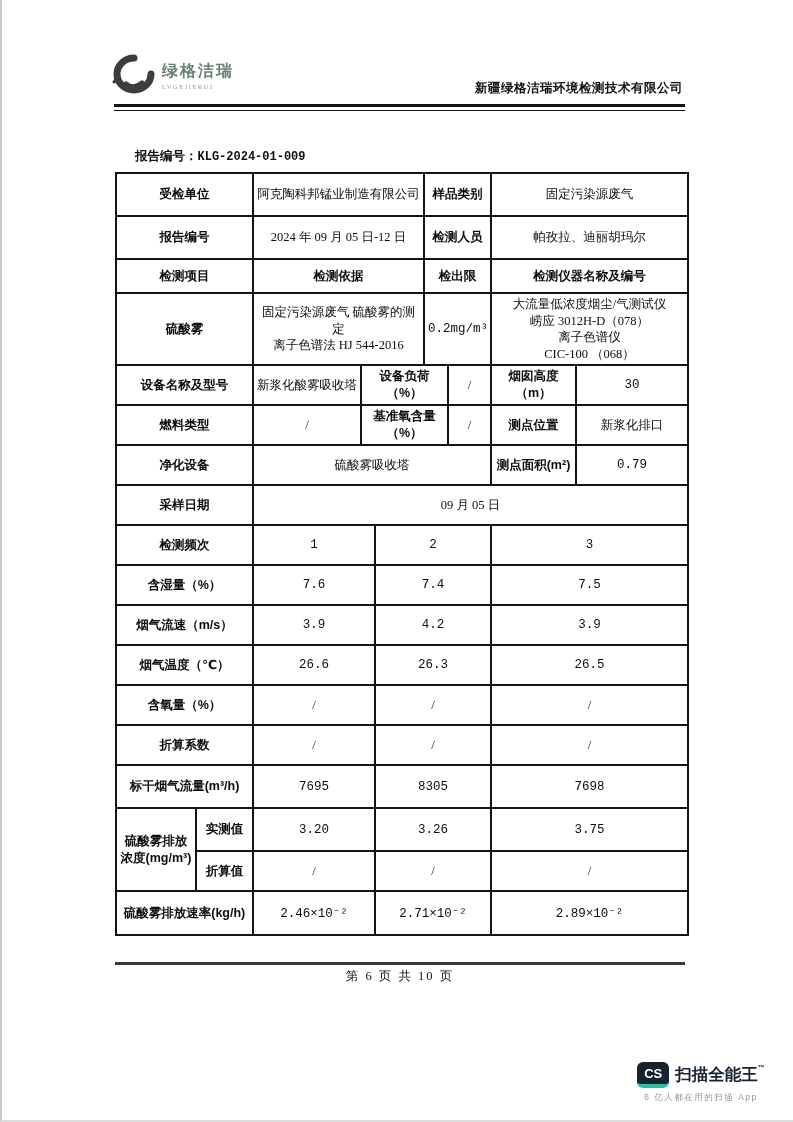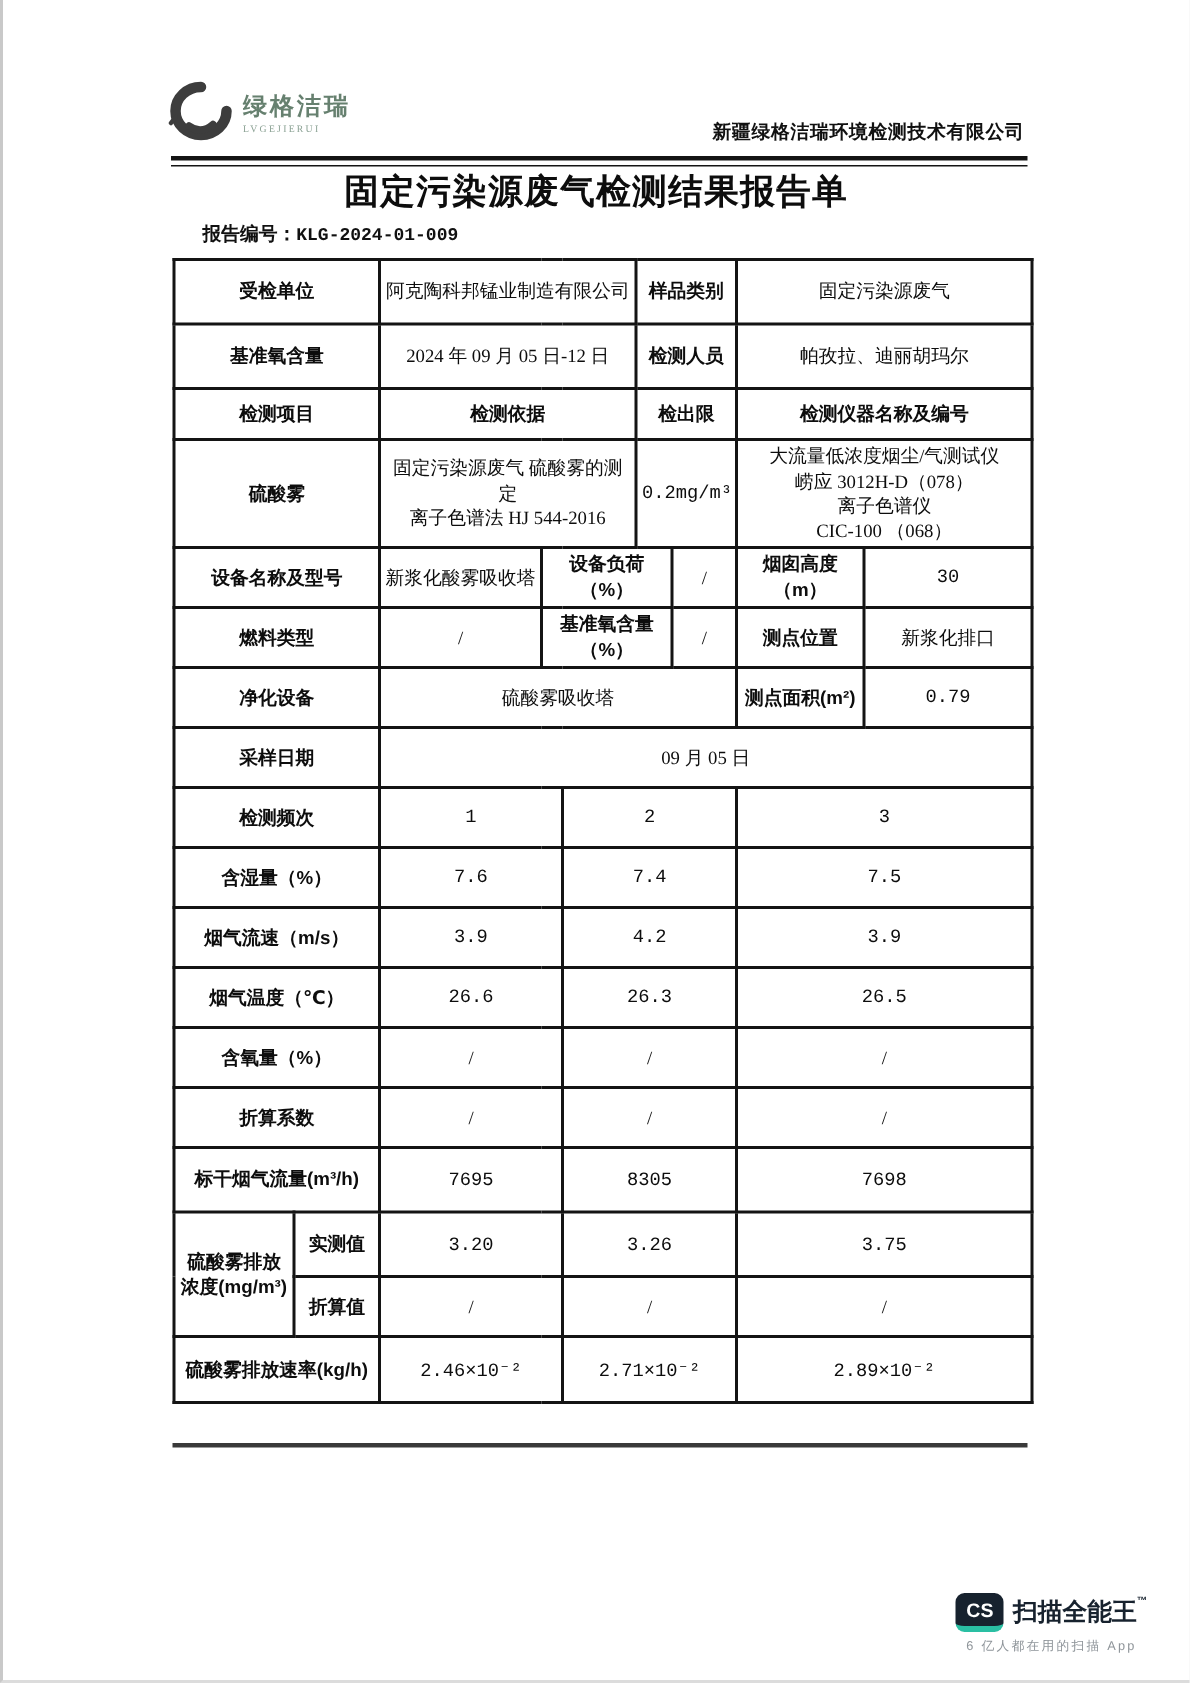--- a/index.html
+++ b/index.html
@@ -67,21 +67,20 @@
       <path d="M5 24 l-3 4" fill="none" stroke="#3d3d3d" stroke-width="3" stroke-linecap="round"></path>
     </svg>
     <div class="logo-text">
       <div class="logo-cn">绿格洁瑞</div>
       <div class="logo-en">LVGEJIERUI</div>
     </div>
   </div>
   <div class="company-name">新疆绿格洁瑞环境检测技术有限公司</div>
   <div class="head-rule"></div>
 
-  <div class="doc-title">固定污染源废气检测结果报告单</div>
   <div class="report-no">
     <span>报告编号：</span><span class="num">KLG-2024-01-009</span>
   </div>
 
   <table class="report-table">
     <colgroup>
       <col style="width:80px">
         <col style="width:57px">
         <col style="width:108px">
       <col style="width:14px">
@@ -94,21 +93,21 @@
 
     <tbody>
         <tr class="h43">
       <th colspan="2">受检单位</th>
       <td colspan="3">阿克陶科邦锰业制造有限公司</td>
       <th colspan="2">样品类别</th>
       <td colspan="2">固定污染源废气</td>
     </tr>
 
     <tr class="h43">
-      <th colspan="2">基准氧含量</th>
+      <th colspan="2">报告编号</th>
       <td colspan="3" class="left-cell">2024 年 09 月 05 日-12 日</td>
       <th colspan="2">检测人员</th>
       <td colspan="2">帕孜拉、迪丽胡玛尔</td>
     </tr>
 
     <tr class="h34">
       <th colspan="2">检测项目</th>
       <th colspan="3">检测依据</th>
       <th colspan="2">检出限</th>
       <th colspan="2">检测仪器名称及编号</th>
@@ -226,20 +225,21 @@
     <tr class="h44">
       <th colspan="2">硫酸雾排放速率(kg/h)</th>
       <td colspan="2" class="num">2.46×10⁻²</td>
       <td colspan="3" class="num">2.71×10⁻²</td>
       <td colspan="2" class="num">2.89×10⁻²</td>
     </tr>
   </tbody>
     </table>
 
   <div class="foot-rule"></div>
+  <div class="page-num">第 6 页 共 10 页</div>
 
   <div class="scan-mark">
     <div class="scan-row">
       <div class="cs-badge">CS</div>
       <div class="scan-name"><span>扫描全能王</span><span class="scan-tm">™</span></div>
     </div>
     <div class="scan-tagline">6 亿人都在用的扫描 App</div>
   </div>
 
 </div>

